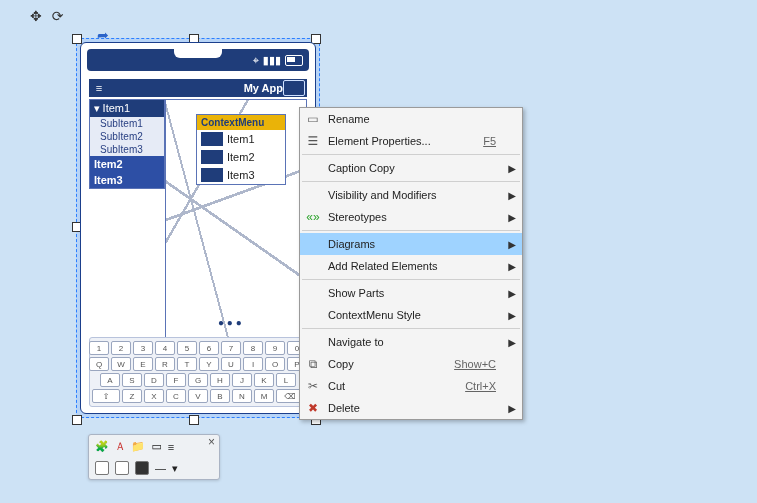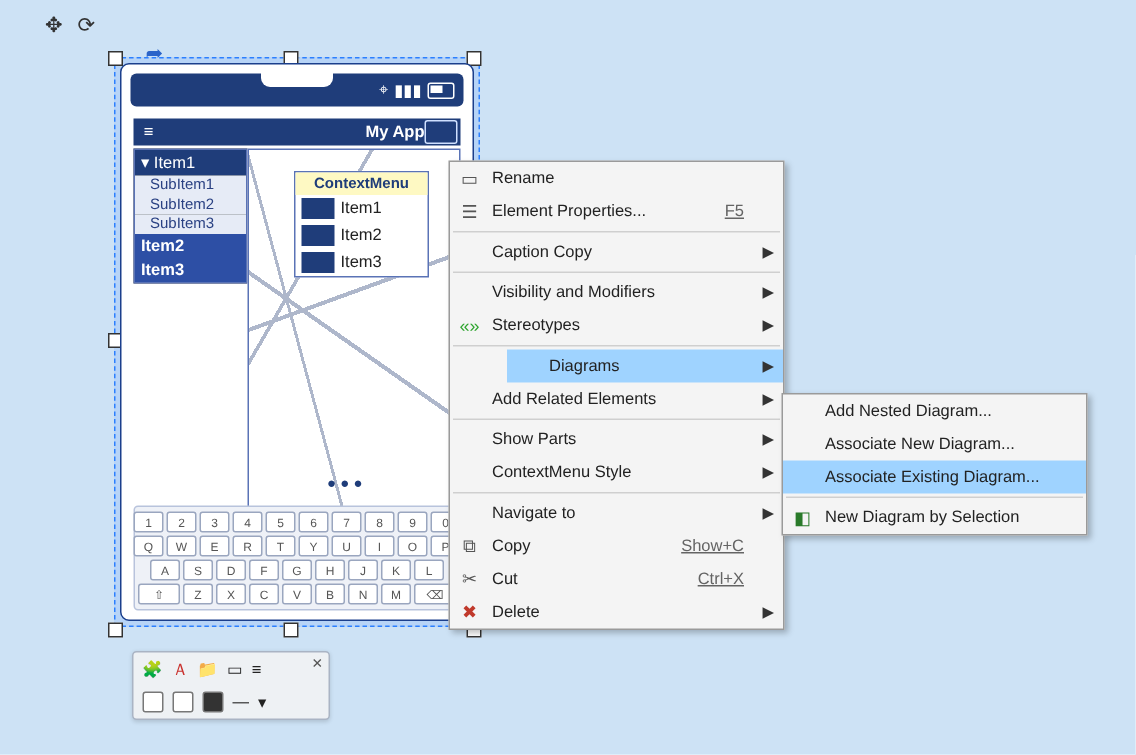--- a/index.html
+++ b/index.html
@@ -30,42 +30,42 @@
   
   .map{position:absolute;left:84px;top:56px;right:8px;bottom:74px;background:#fff;border:1px solid #5a73b6;overflow:hidden;}
   .map::before{content:"";position:absolute;inset:0;background:
     linear-gradient(35deg,transparent 46%,#9aa6bf 46% 47%,transparent 47%),
     linear-gradient(-20deg,transparent 58%,#9aa6bf 58% 59%,transparent 59%),
     linear-gradient(75deg,transparent 30%,#9aa6bf 30% 31%,transparent 31%),
     linear-gradient(-60deg,transparent 70%,#9aa6bf 70% 71%,transparent 71%);
     opacity:.8;}
   
   .ctx{position:absolute;left:30px;top:14px;width:88px;background:#fff;border:1px solid #5a73b6;}
-  .ctx .ctx-hdr{background:#fef9c3;color:#1f3d7a;padding:2px 4px;font-weight:bold;font-size:10px;text-align:center;}
+  .ctx .ctx-hdr{background:#eab308;color:#1f3d7a;padding:2px 4px;font-weight:bold;font-size:10px;}
   .ctx .ctx-row{display:flex;align-items:center;gap:4px;padding:2px 4px;}
   .ctx .block{width:22px;height:14px;background:#1f3d7a;}
   
   .kbd{position:absolute;left:8px;right:8px;bottom:6px;height:62px;background:#eef1f7;border:1px solid #b8c3dc;border-radius:3px;padding:3px;}
   .kbd .row{display:flex;gap:2px;justify-content:center;margin-bottom:2px;}
   .kbd .key{flex:0 0 18px;height:12px;background:#fff;border:1px solid #9aa6bf;border-radius:2px;font-size:8px;display:flex;align-items:center;justify-content:center;color:#555;}
   .kbd .key.med{flex:0 0 26px;}
   
   .toolbox{position:absolute;left:88px;top:434px;width:130px;height:44px;background:#eef1f4;border:1px solid #aab4c4;border-radius:3px;box-shadow:0 1px 3px rgba(0,0,0,.15);}
   .toolbox .x{position:absolute;right:4px;top:0;color:#555;font-size:12px;}
   .toolbox .r1,.toolbox .r2{position:absolute;left:6px;display:flex;gap:6px;align-items:center;}
   .toolbox .r1{top:4px;} .toolbox .r2{top:26px;}
   .sw{width:12px;height:12px;border:1px solid #777;border-radius:2px;}
   
   .menu{position:absolute;left:299px;top:107px;width:222px;background:#f4f4f4;border:1px solid #9a9a9a;box-shadow:2px 2px 4px rgba(0,0,0,.25);}
   .menu .mrow{display:flex;align-items:center;height:22px;padding:0 26px 0 28px;position:relative;}
   .menu .mrow .ic{position:absolute;left:4px;width:18px;text-align:center;font-size:12px;color:#555;}
   .menu .mrow .sc{position:absolute;right:26px;color:#646464;text-decoration:underline;}
   .menu .mrow .arr{position:absolute;right:6px;color:#333;font-size:10px;}
   .menu .sep{height:1px;background:#cfcfcf;margin:2px 2px;}
-  .menu .mrow.hi{background:#9fd3ff;margin-left:38px;}
+  .menu .mrow.hi{background:#9fd3ff;}
   
   .submenu{position:absolute;left:521px;top:262px;width:202px;background:#f4f4f4;border:1px solid #9a9a9a;box-shadow:2px 2px 4px rgba(0,0,0,.25);}
   .submenu .mrow{display:flex;align-items:center;height:22px;padding:0 10px 0 28px;position:relative;}
   .submenu .mrow.hi{background:#9fd3ff;}
   .submenu .sep{height:1px;background:#cfcfcf;margin:2px 2px;}
   .submenu .ic{position:absolute;left:4px;width:18px;text-align:center;font-size:12px;color:#2a7a2a;}
 </style>
 </head>
 <body>
 
@@ -253,29 +253,13 @@
         <span>Cut</span>
         <span class="sc">Ctrl+X</span>
       </div>
     <div class="mrow">
         <span class="ic" style="color:#c0392b;">✖</span>
         <span>Delete</span>
         <span class="arr">▶</span>
       </div>
   </div>
 
-  <div class="submenu">
-    <div class="mrow">
-        <span>Add Nested Diagram...</span>
-      </div>
-    <div class="mrow">
-        <span>Associate New Diagram...</span>
-      </div>
-    <div class="mrow hi">
-        <span>Associate Existing Diagram...</span>
-      </div>
-    <div class="sep"></div>
-    <div class="mrow">
-        <span class="ic">◧</span>
-        <span>New Diagram by Selection</span>
-      </div>
-  </div>
 </div>
 
 </body></html>

